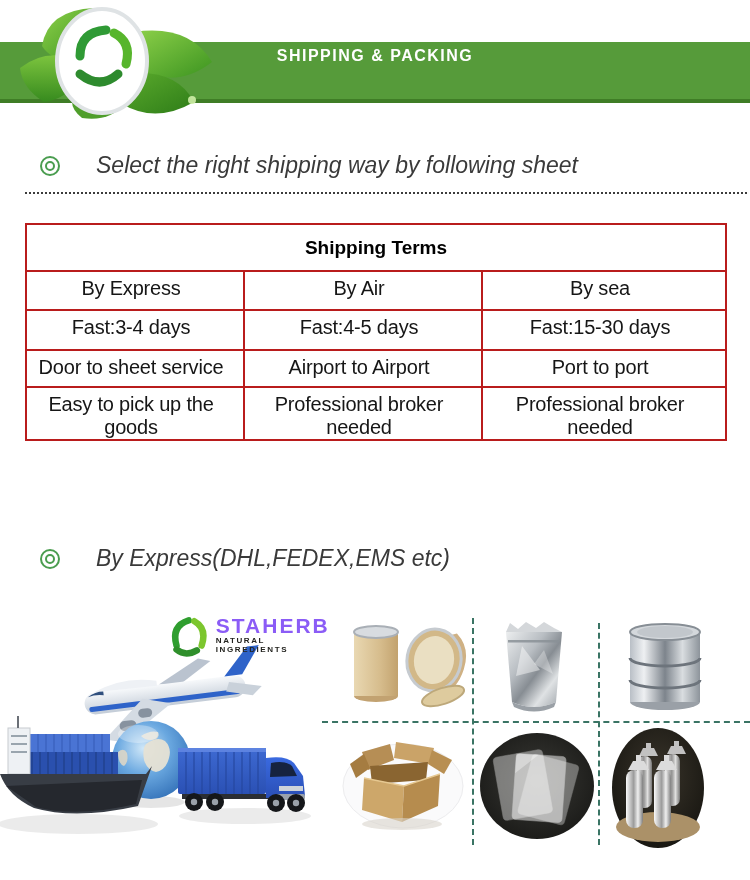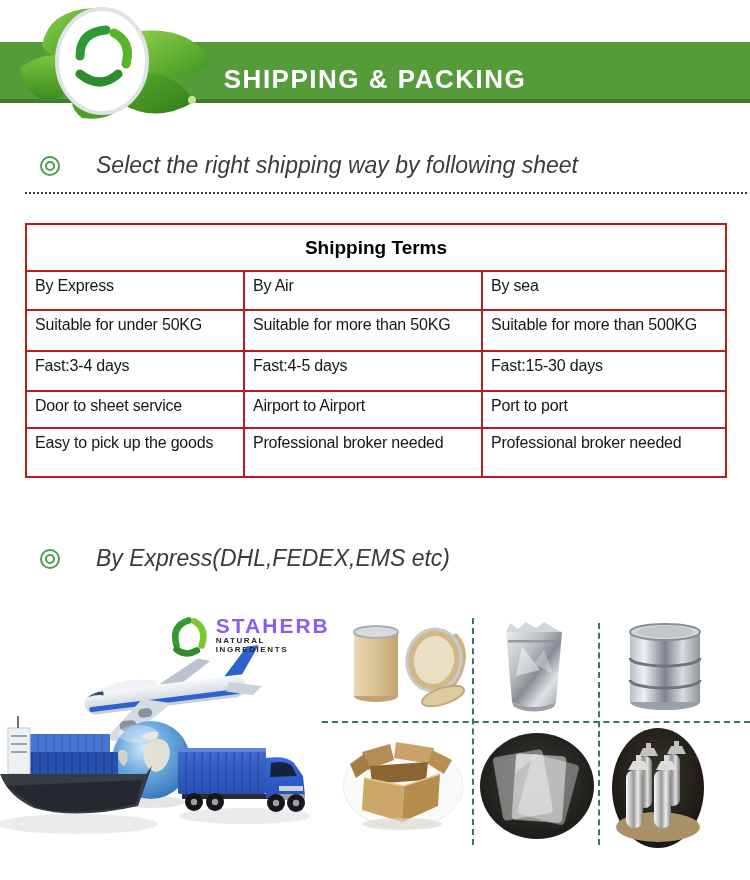--- a/index.html
+++ b/index.html
@@ -2,22 +2,22 @@
 <html><head>
 <meta charset="utf-8">
 <style>
   html,body { margin:0; padding:0; background:#ffffff; }
   body { width:750px; height:880px; font-family:"Liberation Sans", sans-serif; position:relative; overflow:hidden; }
   .page { position:relative; width:750px; height:880px; background:#fff; }
 
   
   .header-band { position:absolute; left:0; top:42px; width:750px; height:57px;
     background:#569b3a; border-bottom:4px solid #3f7d26; }
-  .header-title { position:absolute; left:0; top:22px; width:100%; text-align:center;
-    color:#ffffff; font-size:26px; font-weight:bold; letter-spacing:1.5px; }
+  .header-title { position:absolute; left:0; top:5px; width:100%; text-align:center;
+    color:#ffffff; font-size:16px; font-weight:bold; letter-spacing:1.5px; }
 
   .logo-wrap { position:absolute; left:14px; top:4px; width:212px; height:120px; }
 
   
   .section-heading { position:absolute; left:40px; display:flex; align-items:center; }
   .section-heading.first  { top:152px; }
   .section-heading.second { top:545px; }
   .bullet { width:16px; height:16px; border:2px solid #4a9d4f; border-radius:50%;
     position:relative; flex:0 0 auto; }
   .bullet::after { content:""; position:absolute; left:3px; top:3px; width:6px; height:6px;
@@ -25,21 +25,21 @@
   .section-title { margin-left:36px; font-size:23px; font-style:italic; color:#3a3a3a; }
 
   .dotted-divider { position:absolute; left:25px; top:192px; width:722px; height:0;
     border-top:2px dotted #3c3c3c; }
 
   
   .ship-table { position:absolute; left:25px; top:223px; width:700px;
     border-collapse:collapse; table-layout:fixed; color:#161616; }
   .ship-table th, .ship-table td { border:2px solid #b91c1c; }
   .ship-table th { height:43px; font-size:19px; font-weight:bold; text-align:center; color:#000; }
-  .ship-table td { vertical-align:top; padding:5px 16px 0 8px; font-size:16px; letter-spacing:-0.2px; }
+  .ship-table td { vertical-align:top; padding:5px 16px 0 8px; font-size:20px; letter-spacing:-0.2px;text-align:center; }
   tr.r0 td { height:32px; } tr.r1 td { height:34px; } tr.r2 td { height:33px; }
   tr.r3 td { height:33px; } tr.r4 td { height:30px; } tr.r5 td { height:42px; }
 
   
   .collage { position:absolute; left:0; top:602px; width:335px; height:262px; }
   .brand { position:absolute; left:166px; top:10px; display:flex; align-items:center; }
   .brand-text { margin-left:6px; }
   .brand-name { font-size:21px; font-weight:bold; color:#8b5cf6; letter-spacing:2px; line-height:20px; }
   .brand-tagline { font-size:8px; font-weight:bold; color:#23231f; letter-spacing:1.6px; }
   .collage-svg { position:absolute; left:0; top:0; }
@@ -111,25 +111,20 @@
         <col style="width:244px">
       </colgroup>
     <tbody>
         <tr>
           <th colspan="3">Shipping Terms</th>
         </tr>
     <tr class="r0">
       <td>By Express</td>
       <td>By Air</td>
       <td>By sea</td>
-    </tr>
-    <tr class="r1">
-      <td>Suitable for under 50KG</td>
-      <td>Suitable for more than 50KG</td>
-      <td>Suitable for more than 500KG</td>
     </tr>
     <tr class="r2">
       <td>Fast:3-4 days</td>
       <td>Fast:4-5 days</td>
       <td>Fast:15-30 days</td>
     </tr>
     <tr class="r4">
       <td>Door to sheet service</td>
       <td>Airport to Airport</td>
       <td>Port to port</td>

